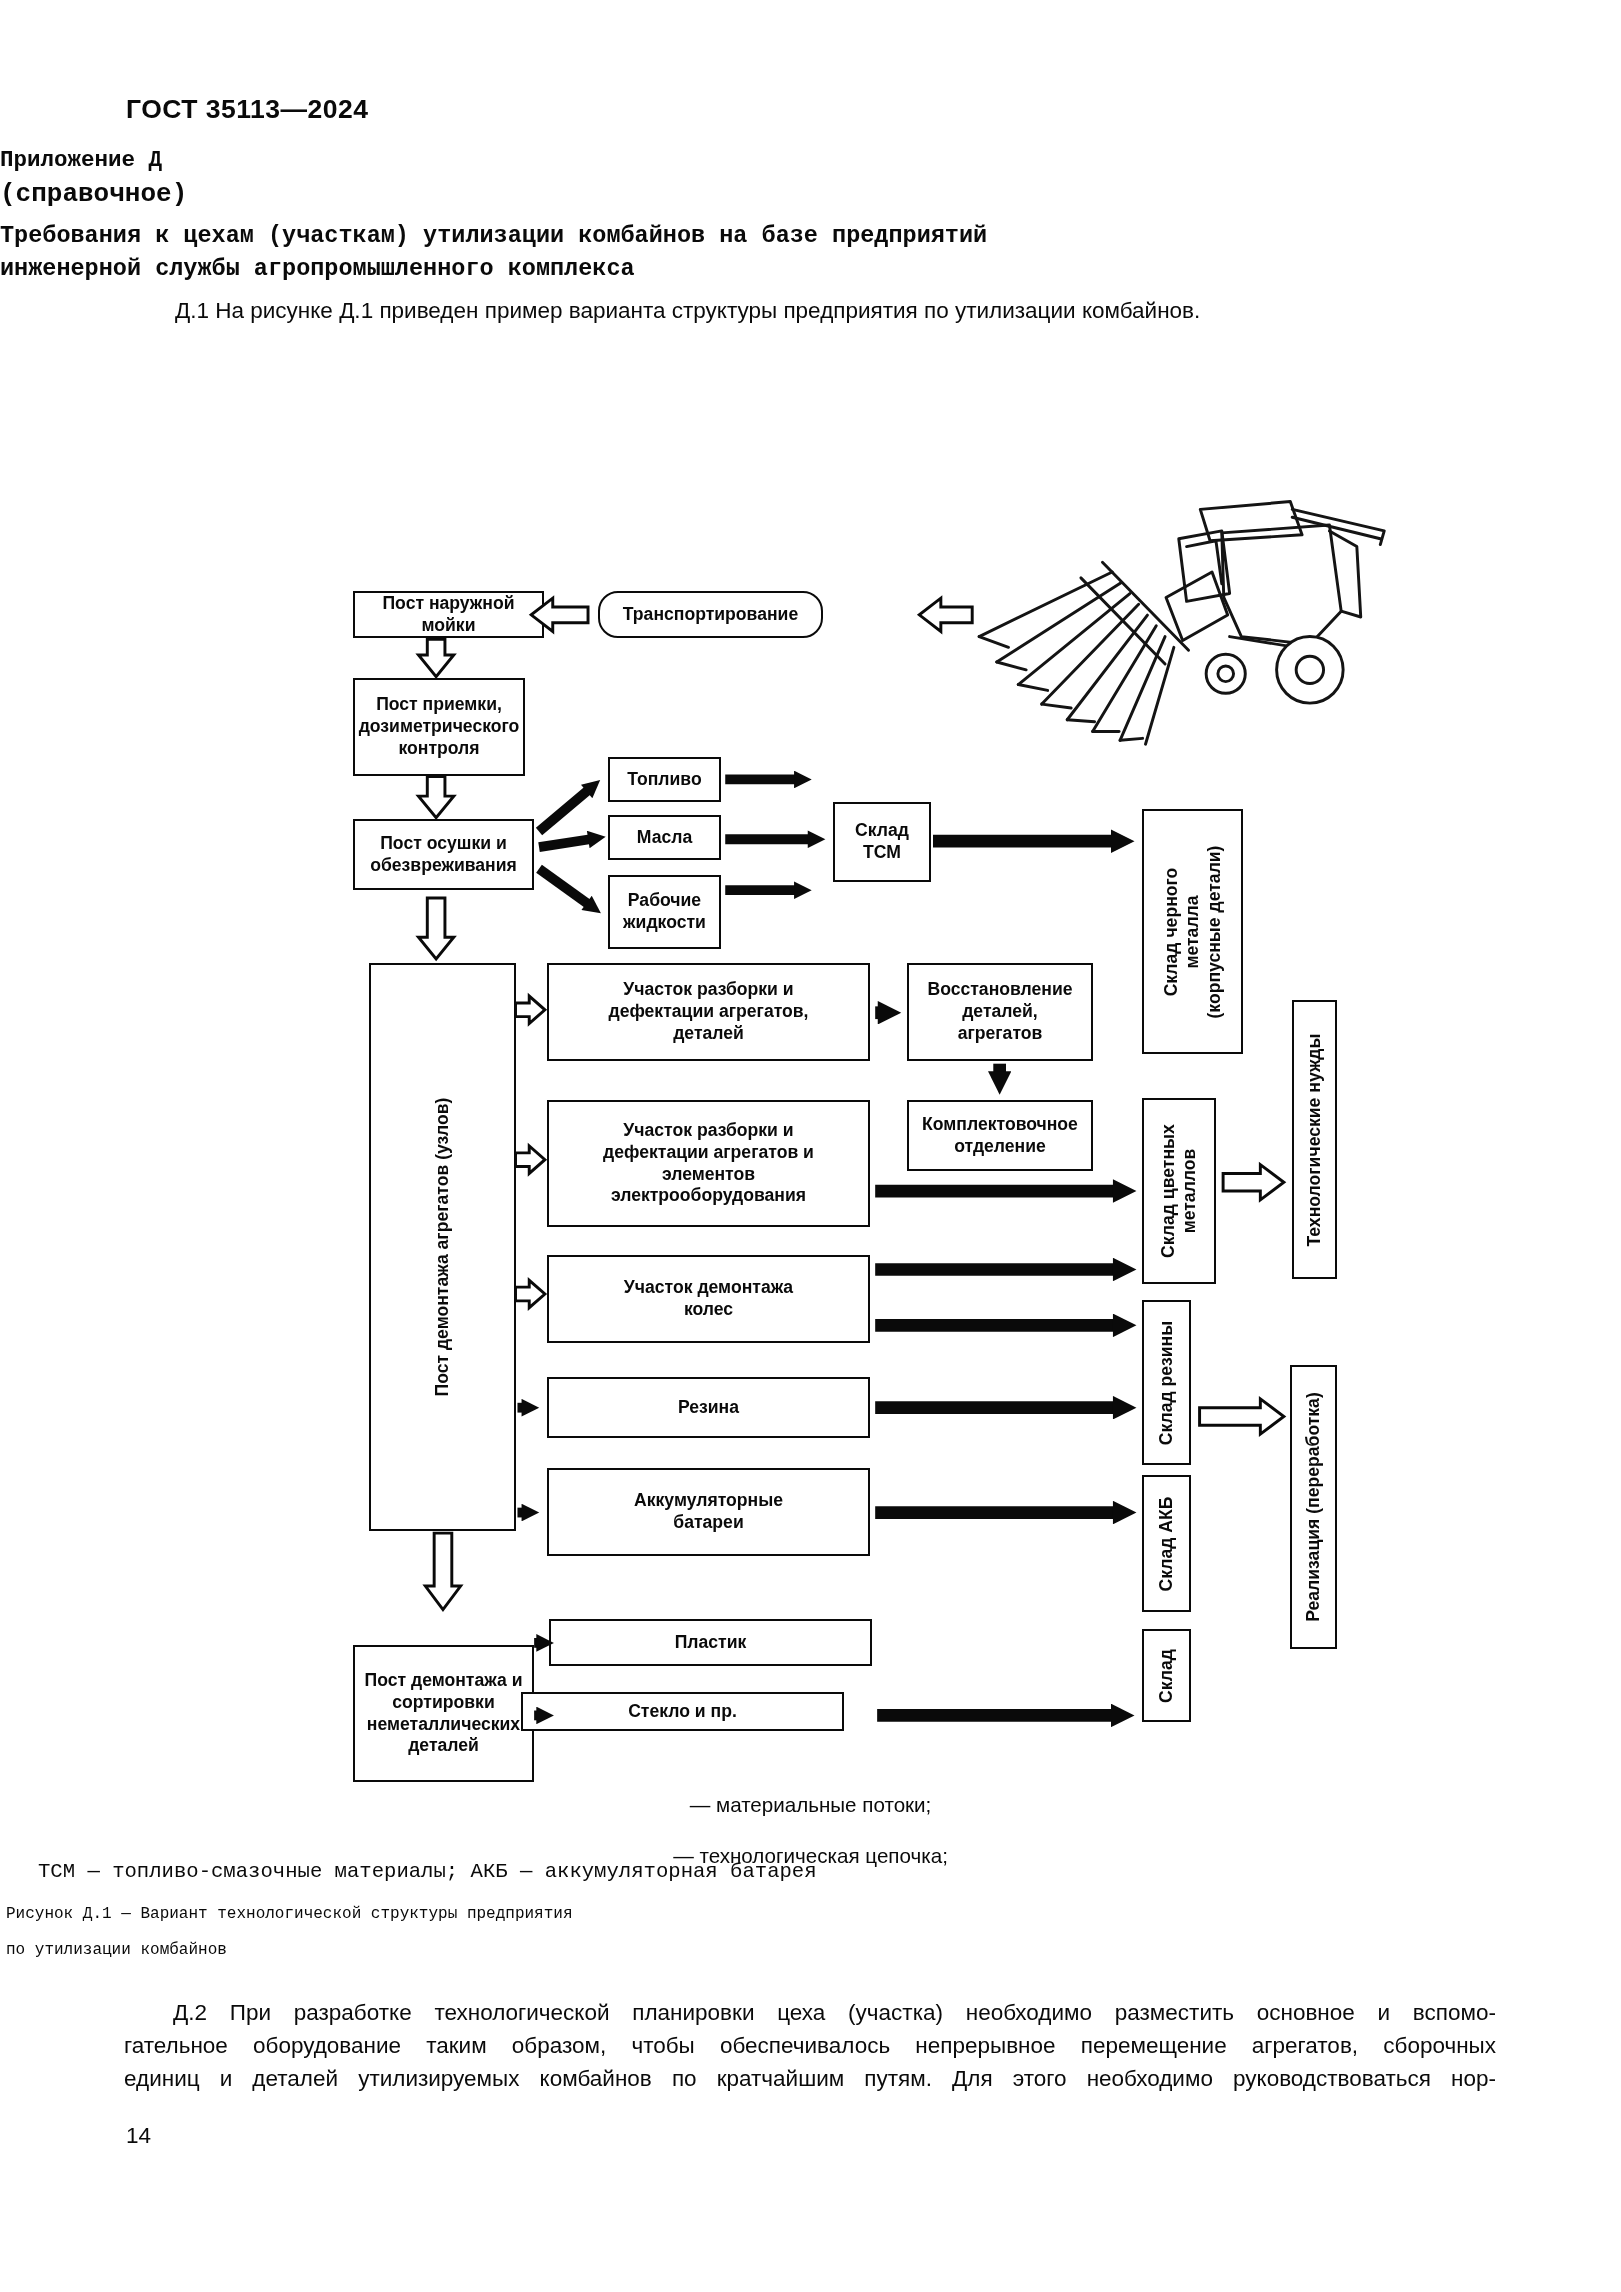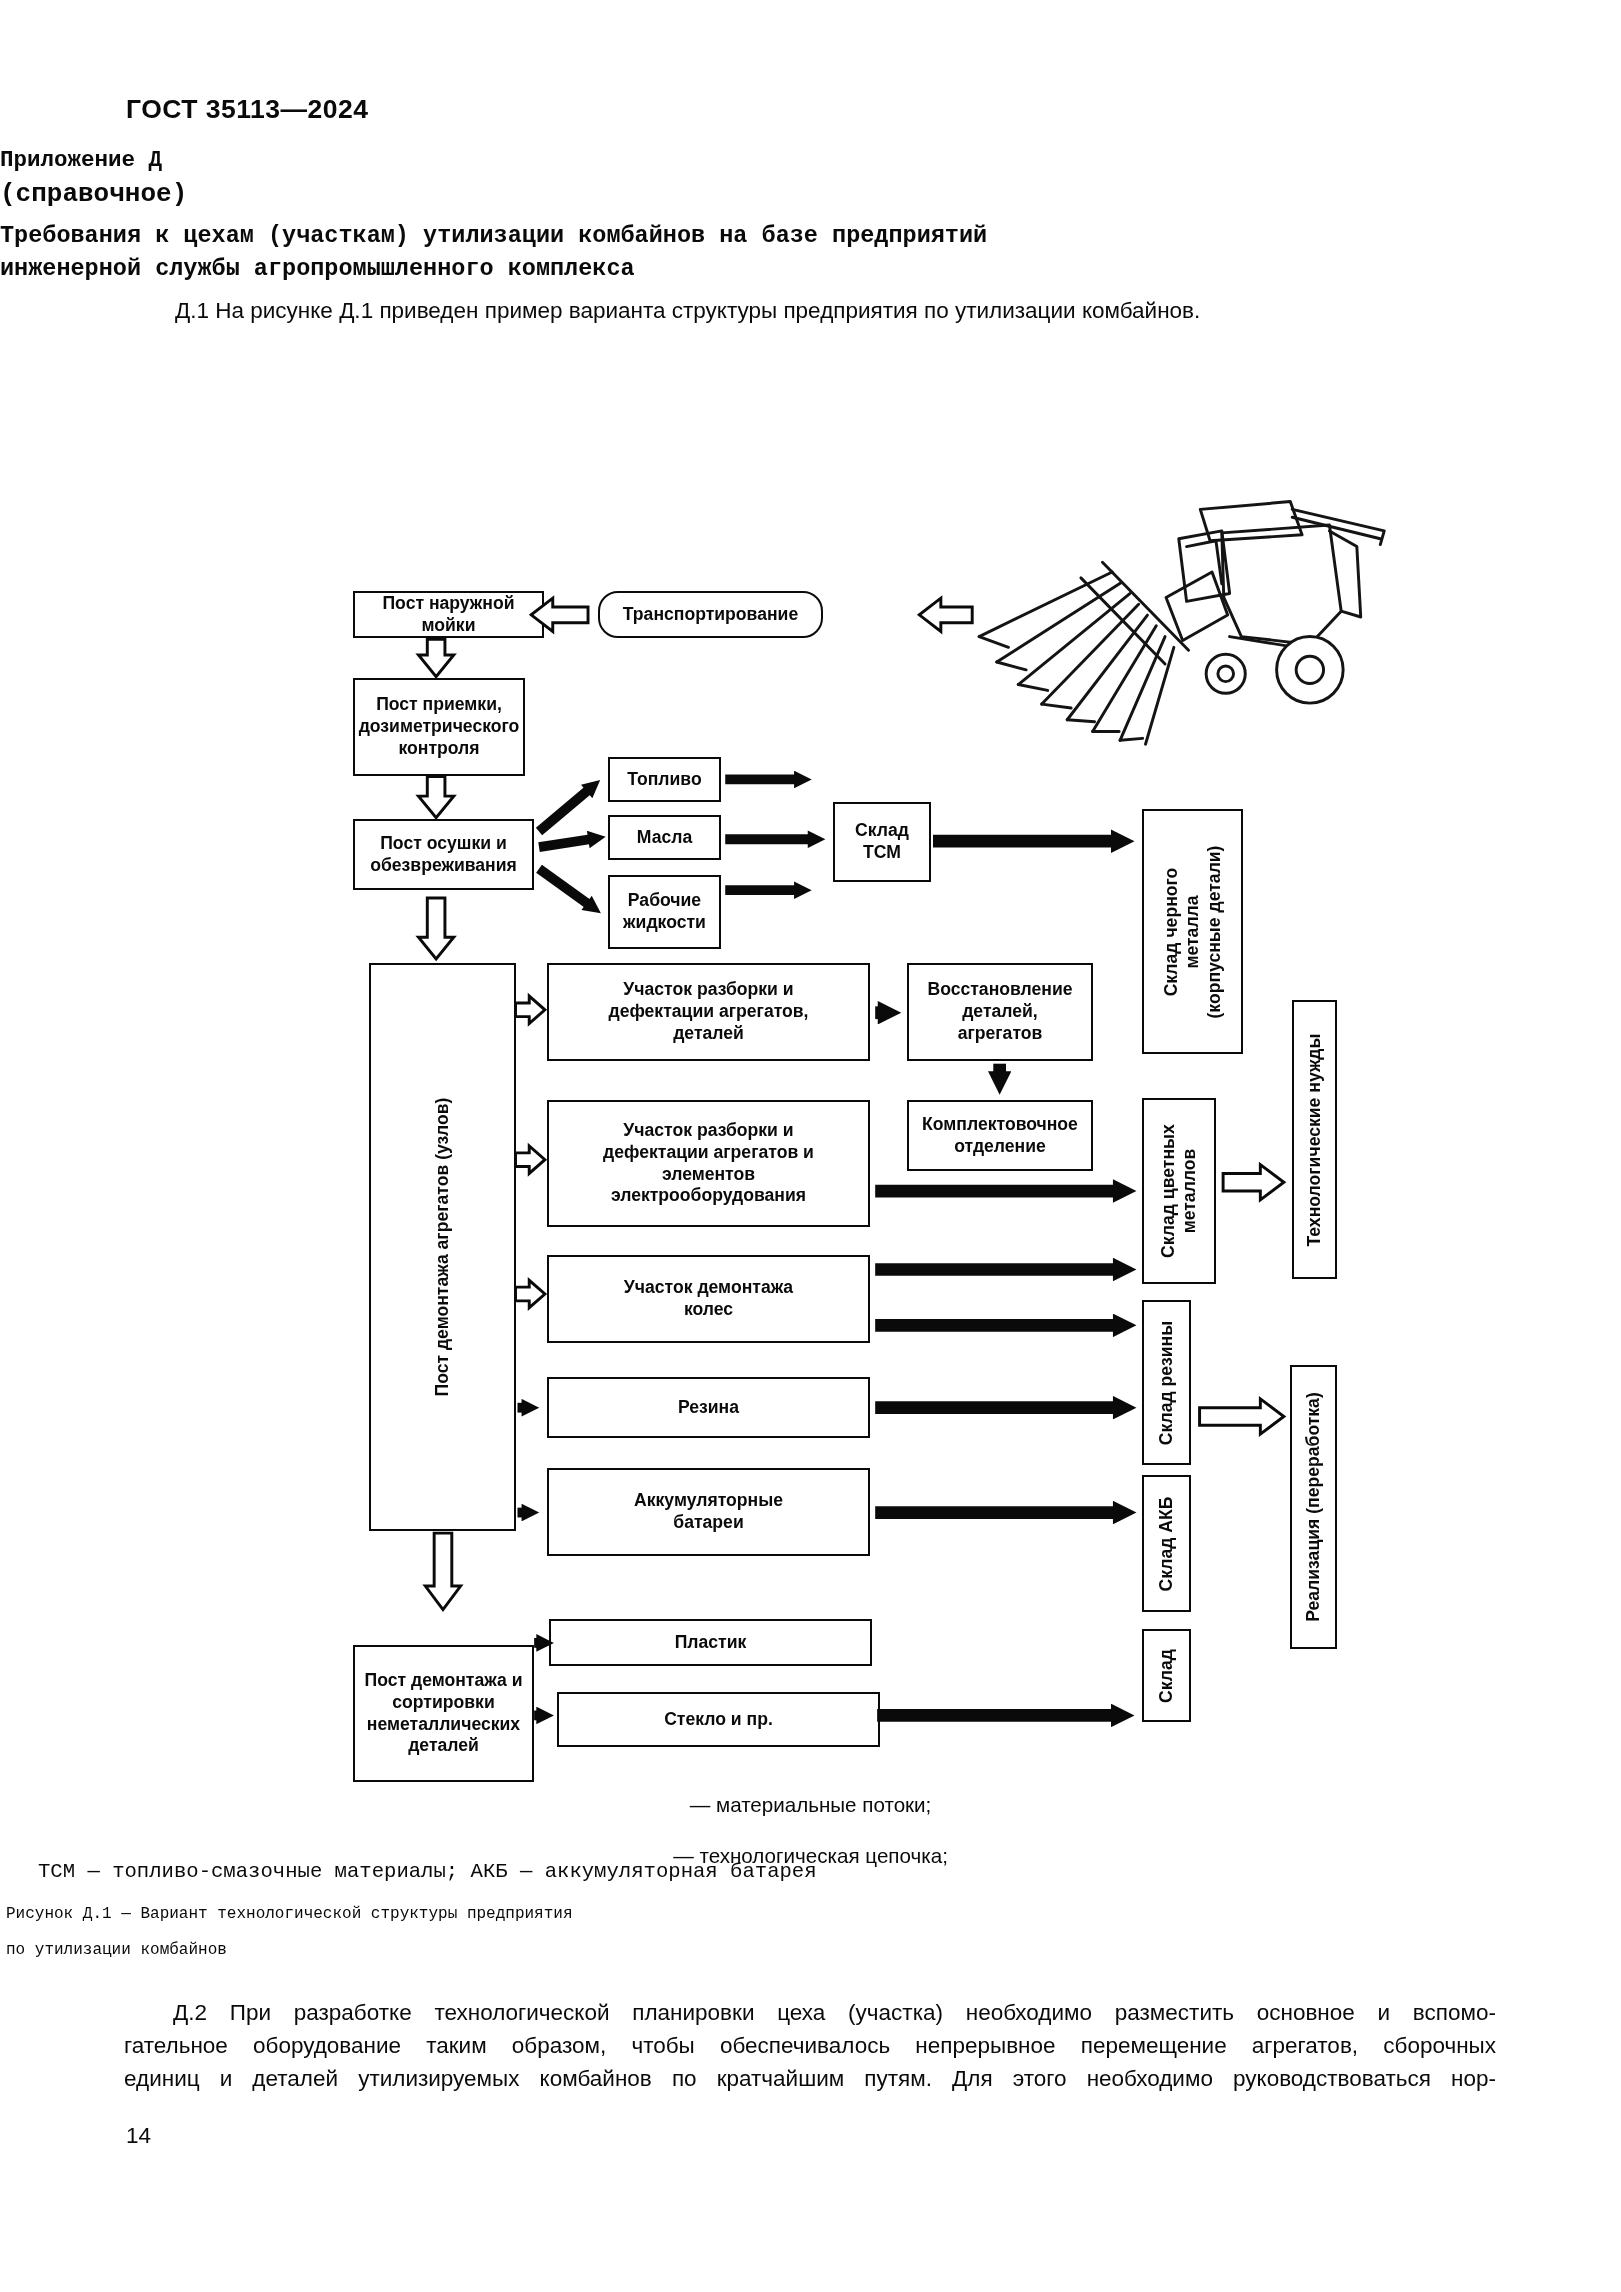--- a/index.html
+++ b/index.html
@@ -123,21 +123,21 @@
 колес</div>
   <div class="node" style="left:547px; top:1377px; width:323px; height:61px;">Резина</div>
   <div class="node" style="left:547px; top:1468px; width:323px; height:88px;">Аккумуляторные
 батареи</div>
 
   <div class="node" style="left:353px; top:1613px; width:181px; height:137px;margin-top:32px;">Пост демонтажа и
 сортировки
 неметаллических
 деталей</div>
   <div class="node" style="left:549px; top:1619px; width:323px; height:47px;">Пластик</div>
-  <div class="node" style="left:557px; top:1692px; width:323px; height:55px;">Стекло и пр.</div>
+  <div class="node" style="left:521px; top:1692px; width:323px; height:39px;">Стекло и пр.</div>
 
   <div class="node vnode" style="left:1142px; top:1098px; width:74px; height:186px;">
     <span class="vtext" style="width:174px;">Склад цветных
 металлов</span>
   </div>
   <div class="node vnode" style="left:1142px; top:1300px; width:49px; height:165px;">
     <span class="vtext" style="width:155px;">Склад резины</span>
   </div>
   <div class="node vnode" style="left:1142px; top:1475px; width:49px; height:137px;">
     <span class="vtext" style="width:127px;">Склад АКБ</span>

